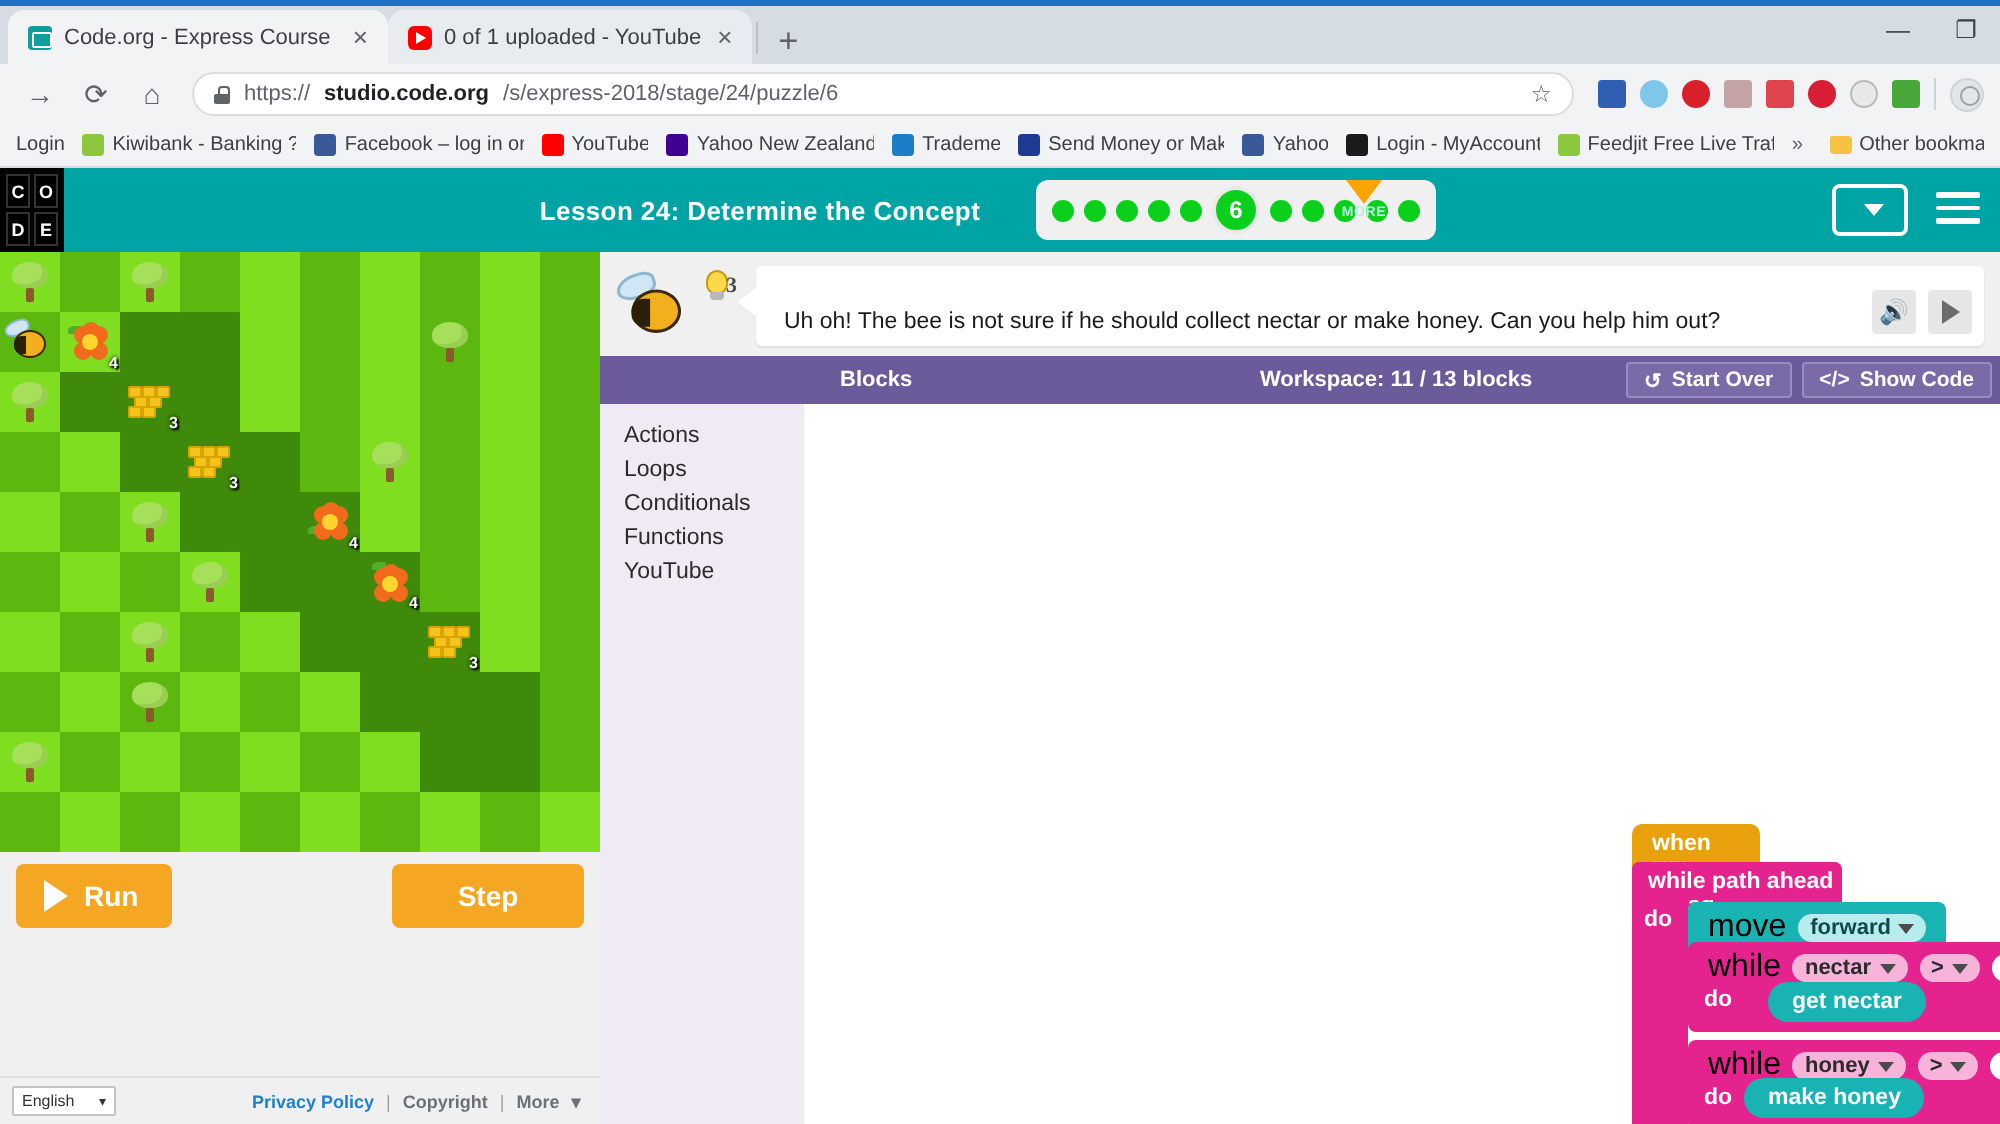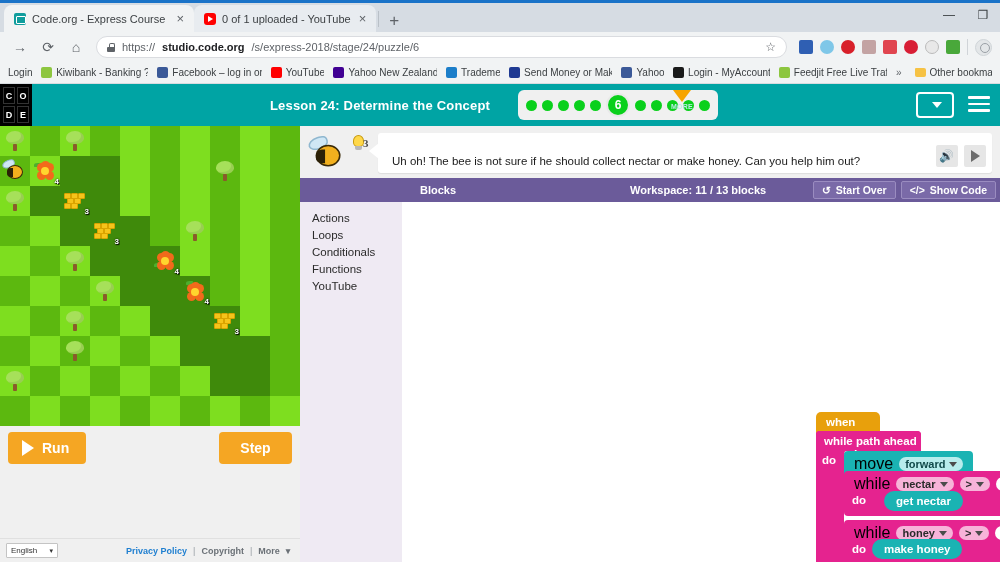--- a/index.html
+++ b/index.html
@@ -147,21 +147,21 @@
 
   .run-bar { height: 44px; display: flex; align-items: center; padding: 0 8px; gap: 8px;
              position: relative; }
   .btn-orange {
     background: #f5a623; color:#fff; border-radius:4px; height:32px;
     display:flex; align-items:center; justify-content:center; gap:8px;
     font-size:14px; font-weight:bold; padding: 0 14px;
   }
   .btn-run { width: 78px; justify-content:flex-start; }
   .play-tri { width:0;height:0;border-left:12px solid #fff;border-top:8px solid transparent;border-bottom:8px solid transparent;}
-  .btn-step { width: 73px; margin-left: auto; }
+  .btn-step { width: 96px; margin-left: auto; }
 
   .left-spacer { flex: 1; background:#f0f0f0; }
 
   .footer {
     height: 24px; background:#f0f0f0; border-top:1px solid #e0e0e0;
     display:flex; align-items:center; padding: 0 6px; gap: 6px;
   }
   .lang-sel {
     width: 52px; height:15px; background:#fff; border:1px solid #c4c4c4;
     font-size:8px; color:#333; display:flex; align-items:center;

